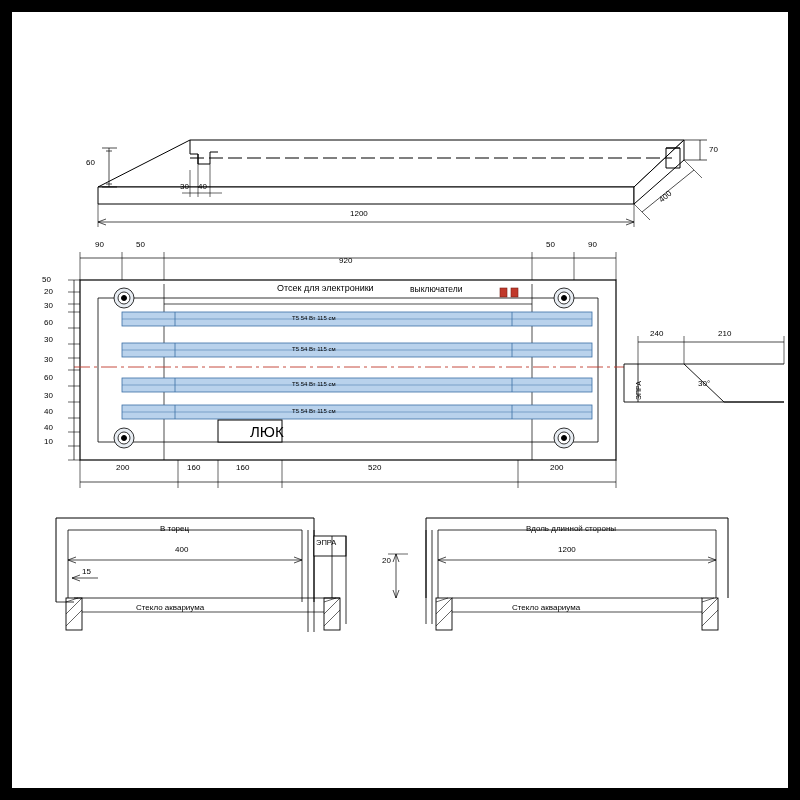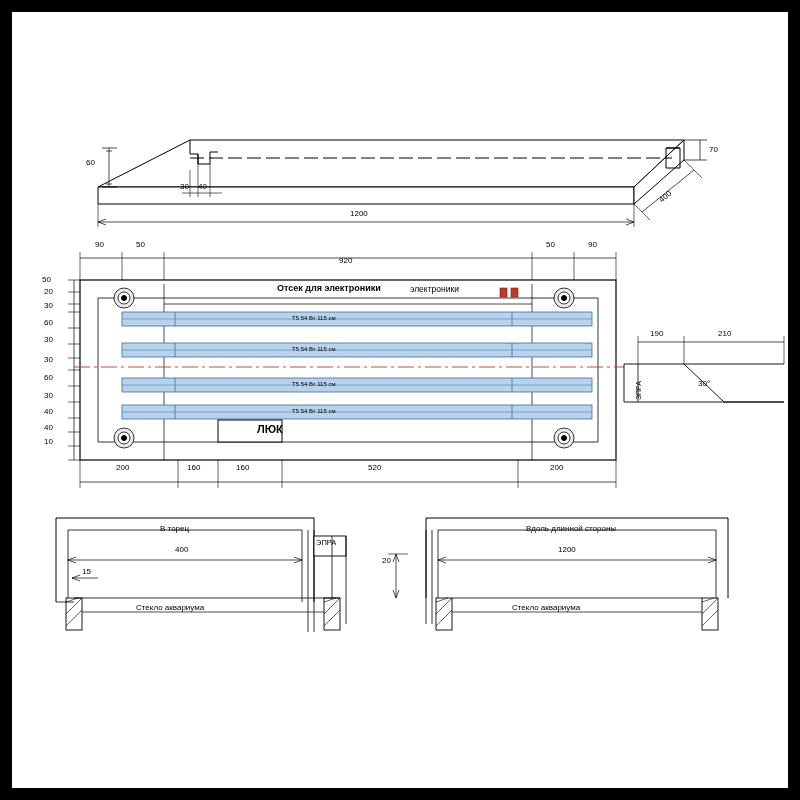--- a/index.html
+++ b/index.html
@@ -1,20 +1,20 @@
 <!DOCTYPE html>
 <html><head>
 <meta charset="utf-8">
 <style>
   html,body{margin:0;padding:0;background:#000;}
   body{width:800px;height:800px;overflow:hidden;font-family:"Liberation Sans",sans-serif;}
   #sheet{position:relative;width:800px;height:800px;background:#000;}
   #paper{position:absolute;left:12px;top:12px;width:776px;height:776px;background:#fff;}
   .lbl{position:absolute;font-size:8px;color:#000;white-space:nowrap;line-height:1;}
-  .lbl.b{font-weight:bold;padding-left:23px;}
+  .lbl.b{font-weight:normal;padding-left:23px;}
   .rot{transform:rotate(-90deg);transform-origin:left top;}
   svg{position:absolute;left:0;top:0;}
 </style>
 </head>
 <body>
 
 <div id="sheet">
   <div id="paper">
 
     <svg width="776" height="776" viewBox="0 0 776 776">
@@ -182,29 +182,29 @@
     <div class="lbl" style="left:32px;top:412px">40</div>
     <div class="lbl" style="left:32px;top:426px">10</div>
 
     <div class="lbl" style="left:104px;top:452px">200</div>
     <div class="lbl" style="left:175px;top:452px">160</div>
     <div class="lbl" style="left:224px;top:452px">160</div>
     <div class="lbl" style="left:356px;top:452px">520</div>
     <div class="lbl" style="left:538px;top:452px">200</div>
 
     <div class="lbl b" style="left:242px;top:272px;font-size:9px">Отсек для электроники</div>
-    <div class="lbl" style="left:398px;top:273px;font-size:8.5px">электроники</div>
-    <div class="lbl b" style="left:222px;top:412px;font-size:11px">ЛЮК</div>
+    <div class="lbl" style="left:398px;top:273px;font-size:8.5px">выключатели</div>
+    <div class="lbl b" style="left:215px;top:412px;font-size:15px">ЛЮК</div>
 
     <div class="lbl" style="left:280px;top:303px;font-size:6px">T5 54 Вт 115 см</div>
     <div class="lbl" style="left:280px;top:334px;font-size:6px">T5 54 Вт 115 см</div>
     <div class="lbl" style="left:280px;top:369px;font-size:6px">T5 54 Вт 115 см</div>
     <div class="lbl" style="left:280px;top:396px;font-size:6px">T5 54 Вт 115 см</div>
 
-    <div class="lbl" style="left:638px;top:318px">190</div>
+    <div class="lbl" style="left:638px;top:318px">240</div>
     <div class="lbl" style="left:706px;top:318px">210</div>
     <div class="lbl" style="left:686px;top:368px">30°</div>
     <div class="lbl rot" style="left:623px;top:388px;font-size:7px">ЭПРА</div>
 
     <div class="lbl" style="left:148px;top:513px">В торец</div>
     <div class="lbl" style="left:163px;top:534px">400</div>
     <div class="lbl" style="left:70px;top:556px">15</div>
     <div class="lbl" style="left:124px;top:592px">Стекло аквариума</div>
     <div class="lbl" style="left:304px;top:527px;font-size:7.5px">ЭПРА</div>
 

